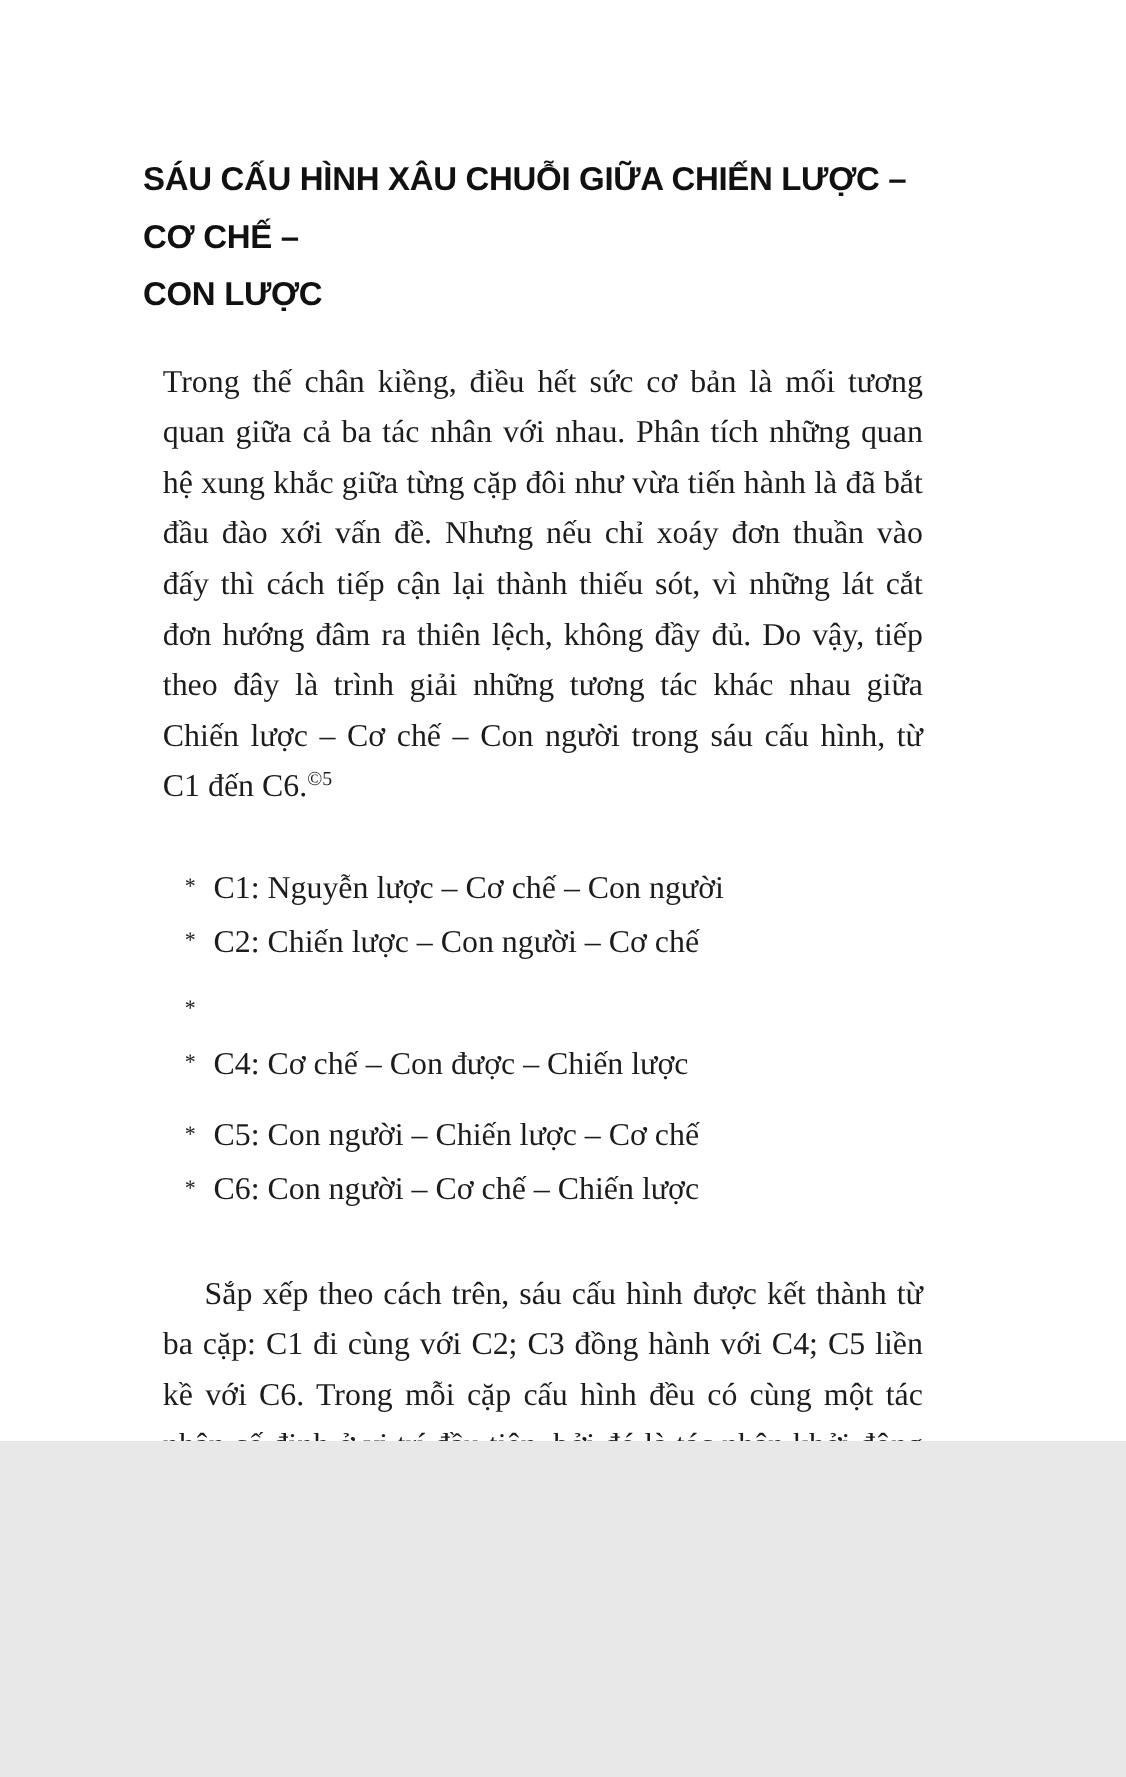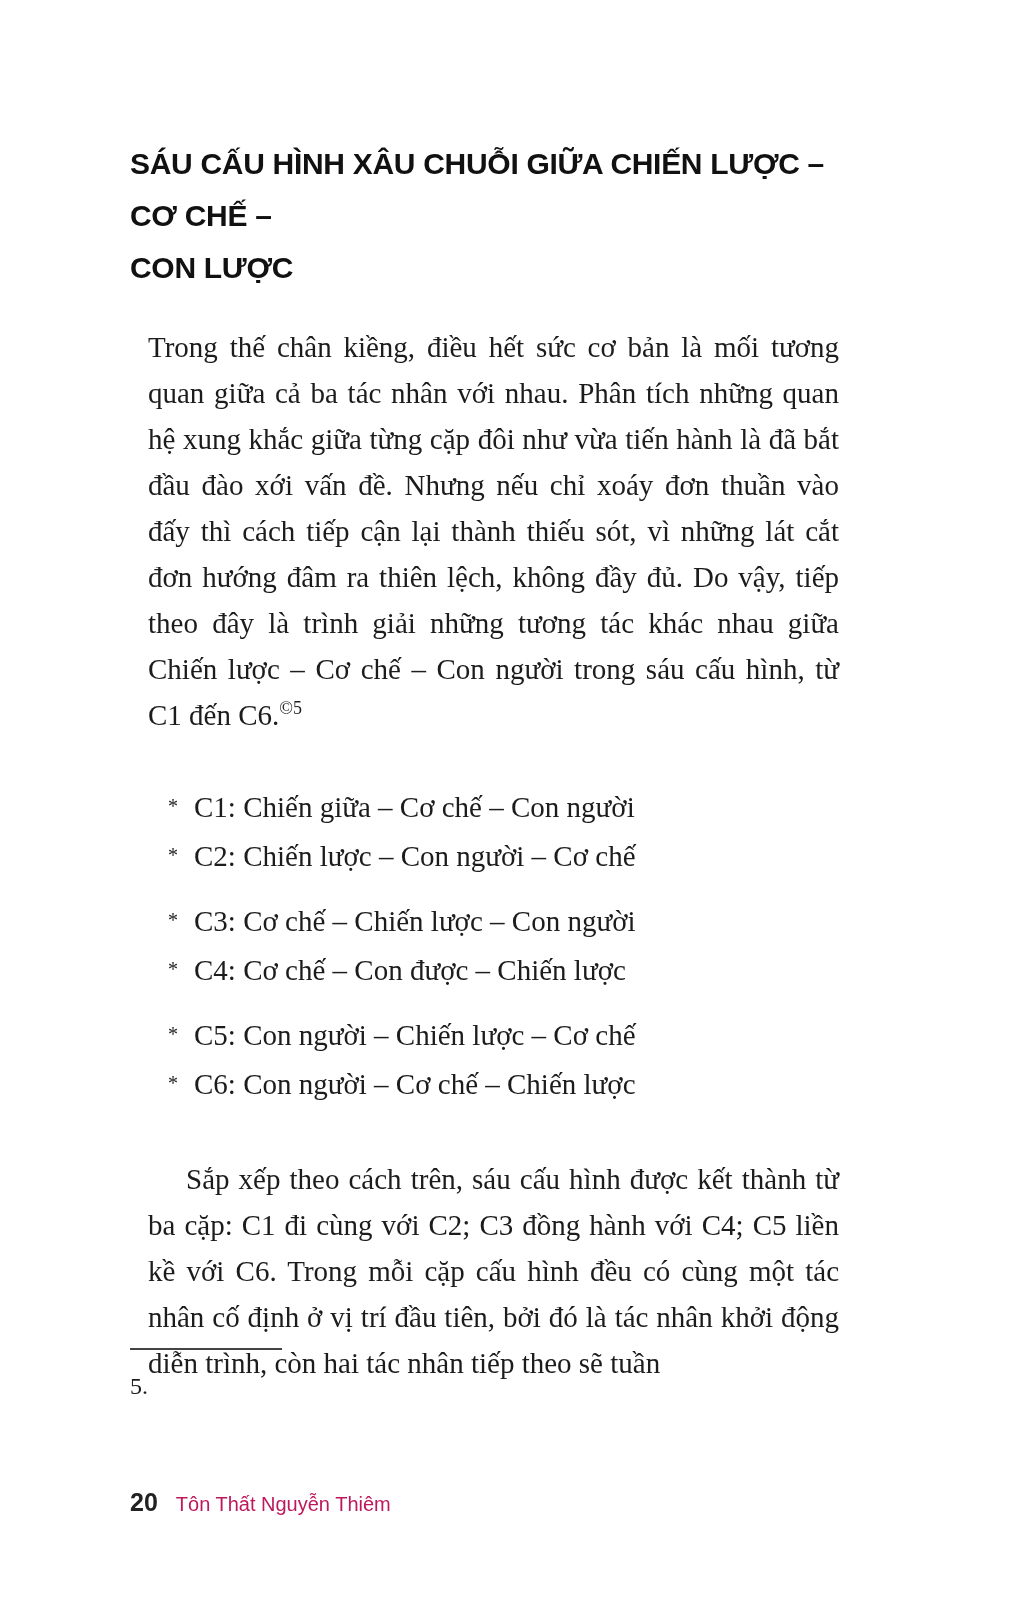--- a/index.html
+++ b/index.html
@@ -1,18 +1,18 @@
 <!DOCTYPE html>
 <html><head>
 <meta charset="utf-8">
 <style>
   html,body{margin:0;padding:0;background:#e8e8e8;}
   .page{
     position:relative;
-    width:1024px;height:1615px;
+    width:1024px;height:1310px;
     margin:0 auto;
     background:#ffffff;
     color:#1c1c1c;
     font-family:"Liberation Serif", serif;
     overflow:hidden;
   }
   .text-block{
     position:absolute;
     left:130px;top:138px;
     width:727px;
@@ -95,31 +95,30 @@
       <span class="hline">SÁU CẤU HÌNH XÂU CHUỖI GIỮA CHIẾN LƯỢC – CƠ CHẾ –</span>
       <span class="hline">CON LƯỢC</span>
     </h1>
 
     <p class="body-par"><span>Trong thế chân kiềng, điều hết sức cơ bản là mối tương quan giữa cả ba tác nhân với nhau. Phân tích những quan hệ xung khắc giữa từng cặp đôi như vừa tiến hành là đã bắt đầu đào xới vấn đề. Nhưng nếu chỉ xoáy đơn thuần vào đấy thì cách tiếp cận lại thành thiếu sót, vì những lát cắt đơn hướng đâm ra thiên lệch, không đầy đủ. Do vậy, tiếp theo đây là trình giải những tương tác khác nhau giữa Chiến lược – Cơ chế – Con người trong sáu cấu hình, từ C1 đến C6.</span><sup>©5</sup></p>
 
     <ul class="config-list">
       <div class="group">
         <li>
           <span class="bullet">*</span>
-          <span>C1: Chiến giữa – Cơ chế – Con người</span>
+          <span>C1: Nguyễn lược – Cơ chế – Con người</span>
         </li>
         <li>
           <span class="bullet">*</span>
           <span>C2: Chiến lược – Con người – Cơ chế</span>
         </li>
       </div>
       <div class="group">
         <li>
           <span class="bullet">*</span>
-          <span>C3: Cơ chế – Chiến lược – Con người</span>
         </li>
         <li>
           <span class="bullet">*</span>
           <span>C4: Cơ chế – Con được – Chiến lược</span>
         </li>
       </div>
       <div class="group">
         <li>
           <span class="bullet">*</span>
           <span>C5: Con người – Chiến lược – Cơ chế</span>

